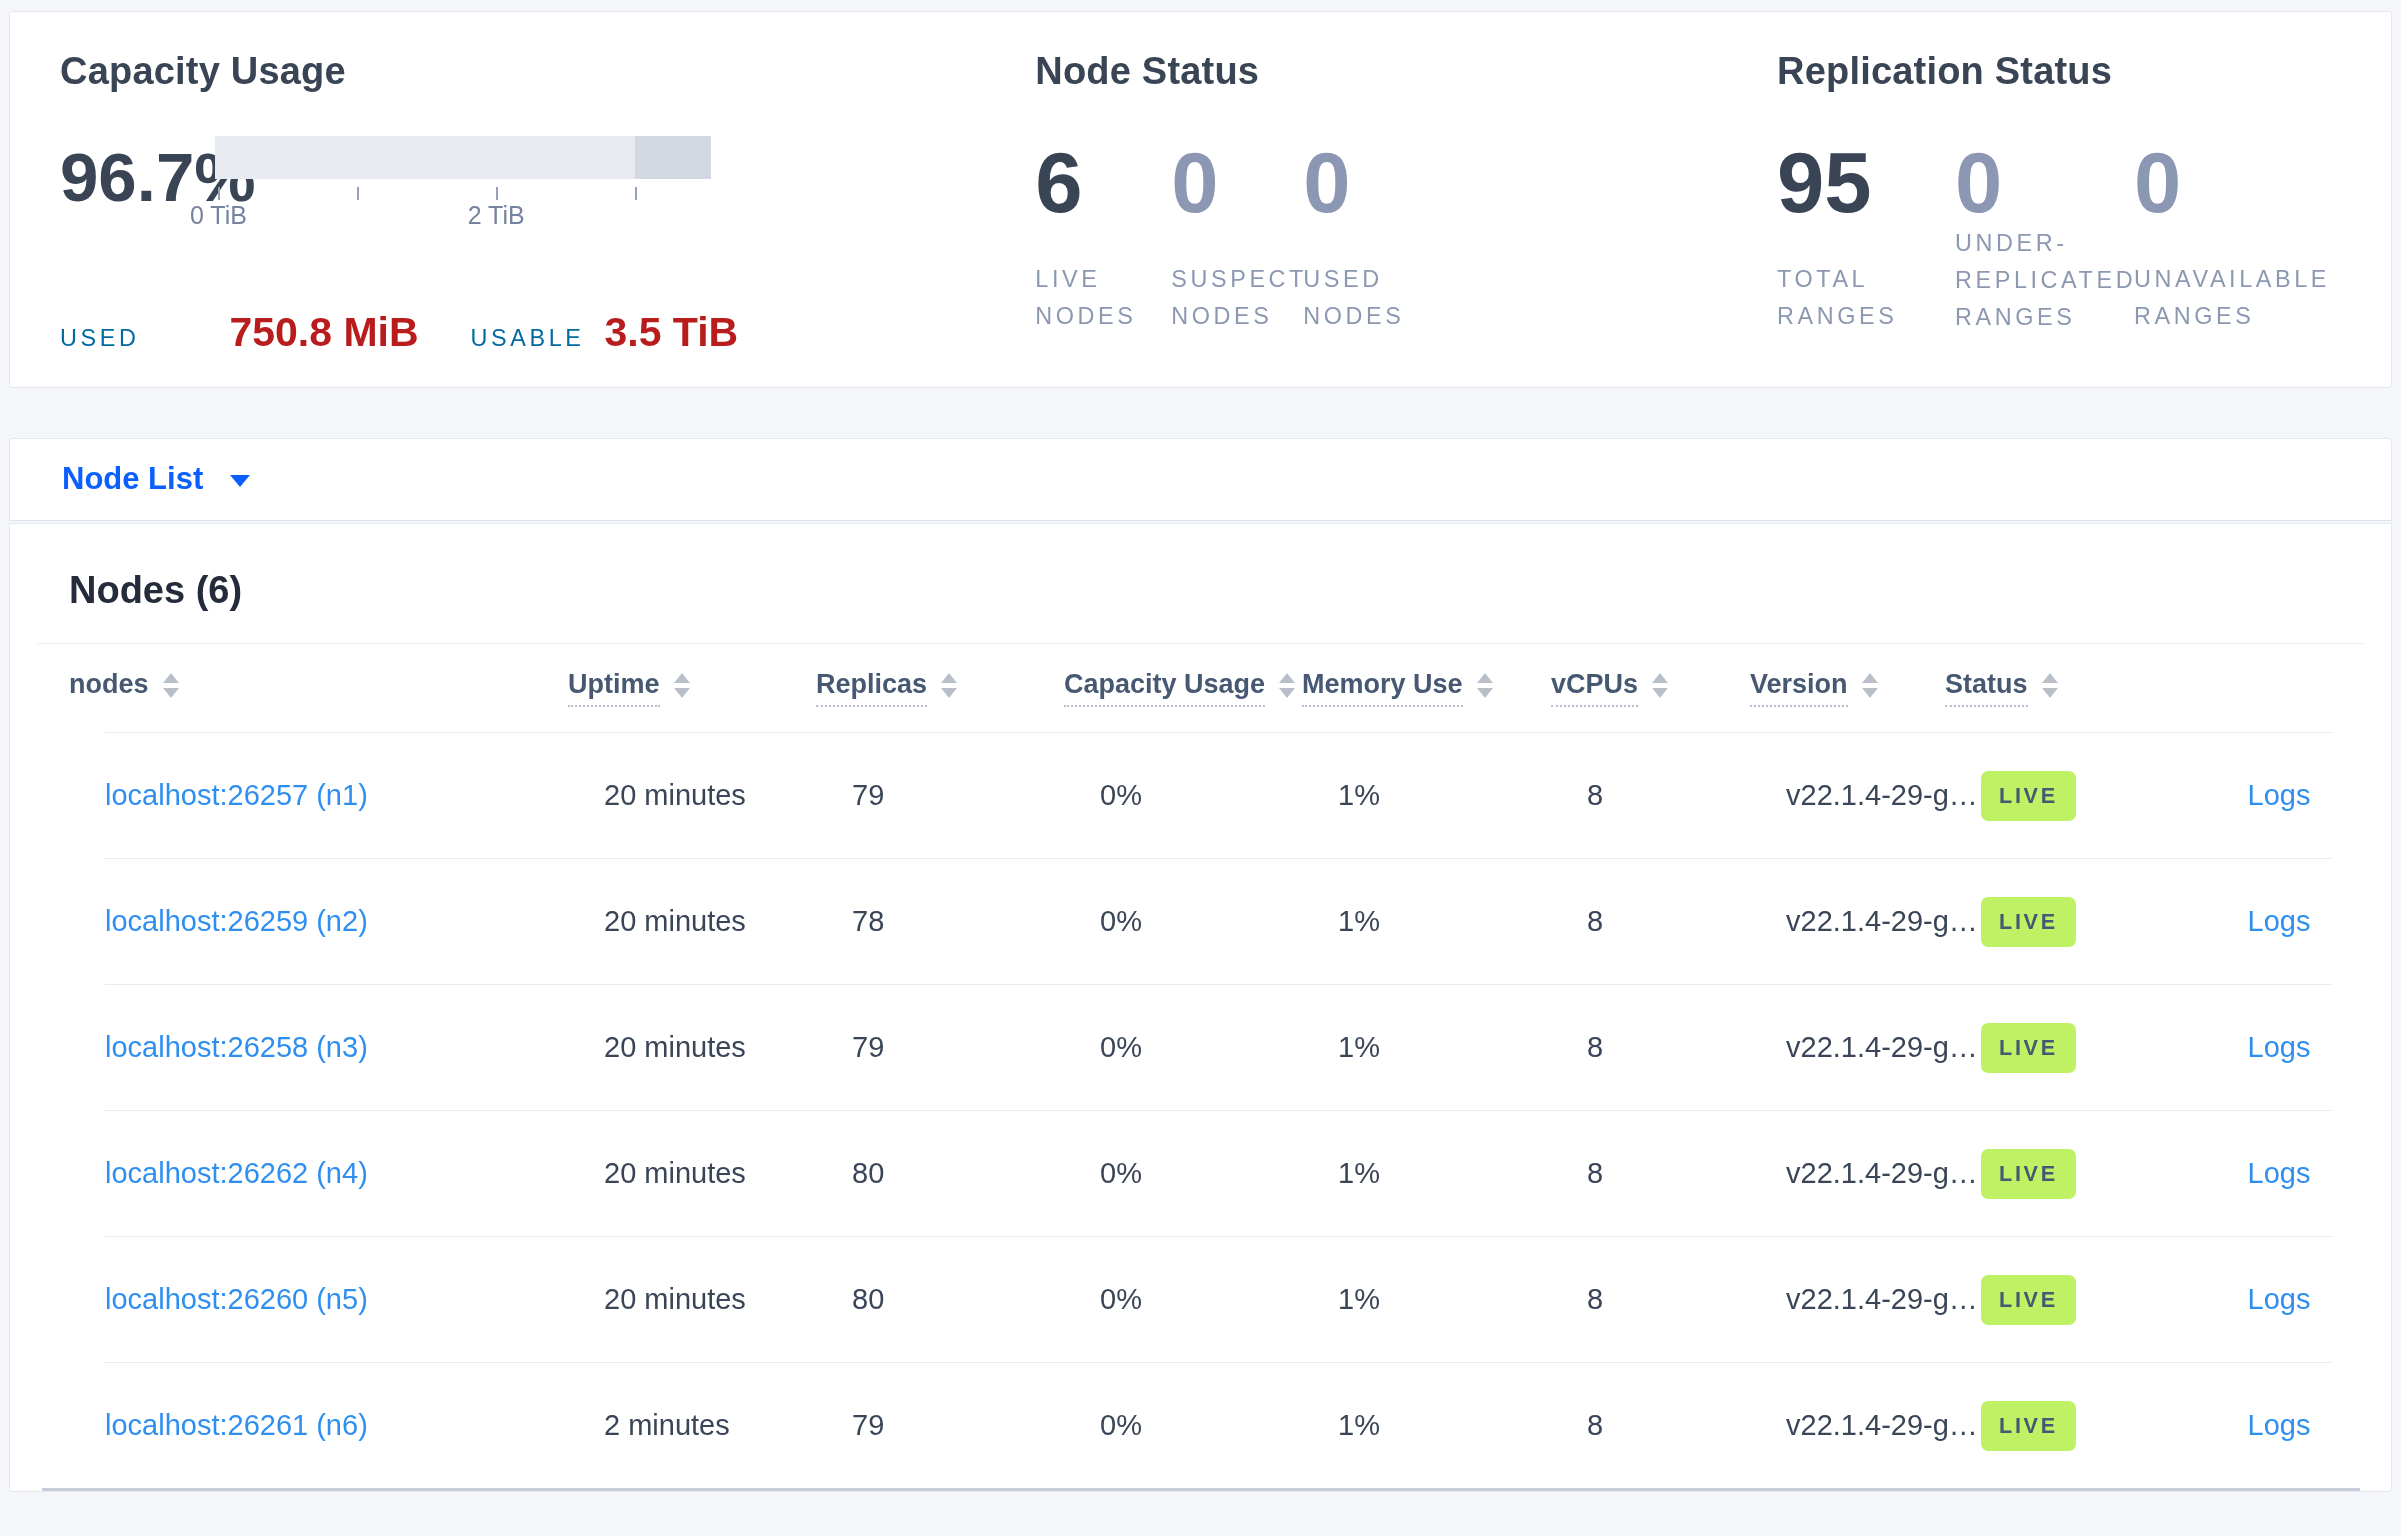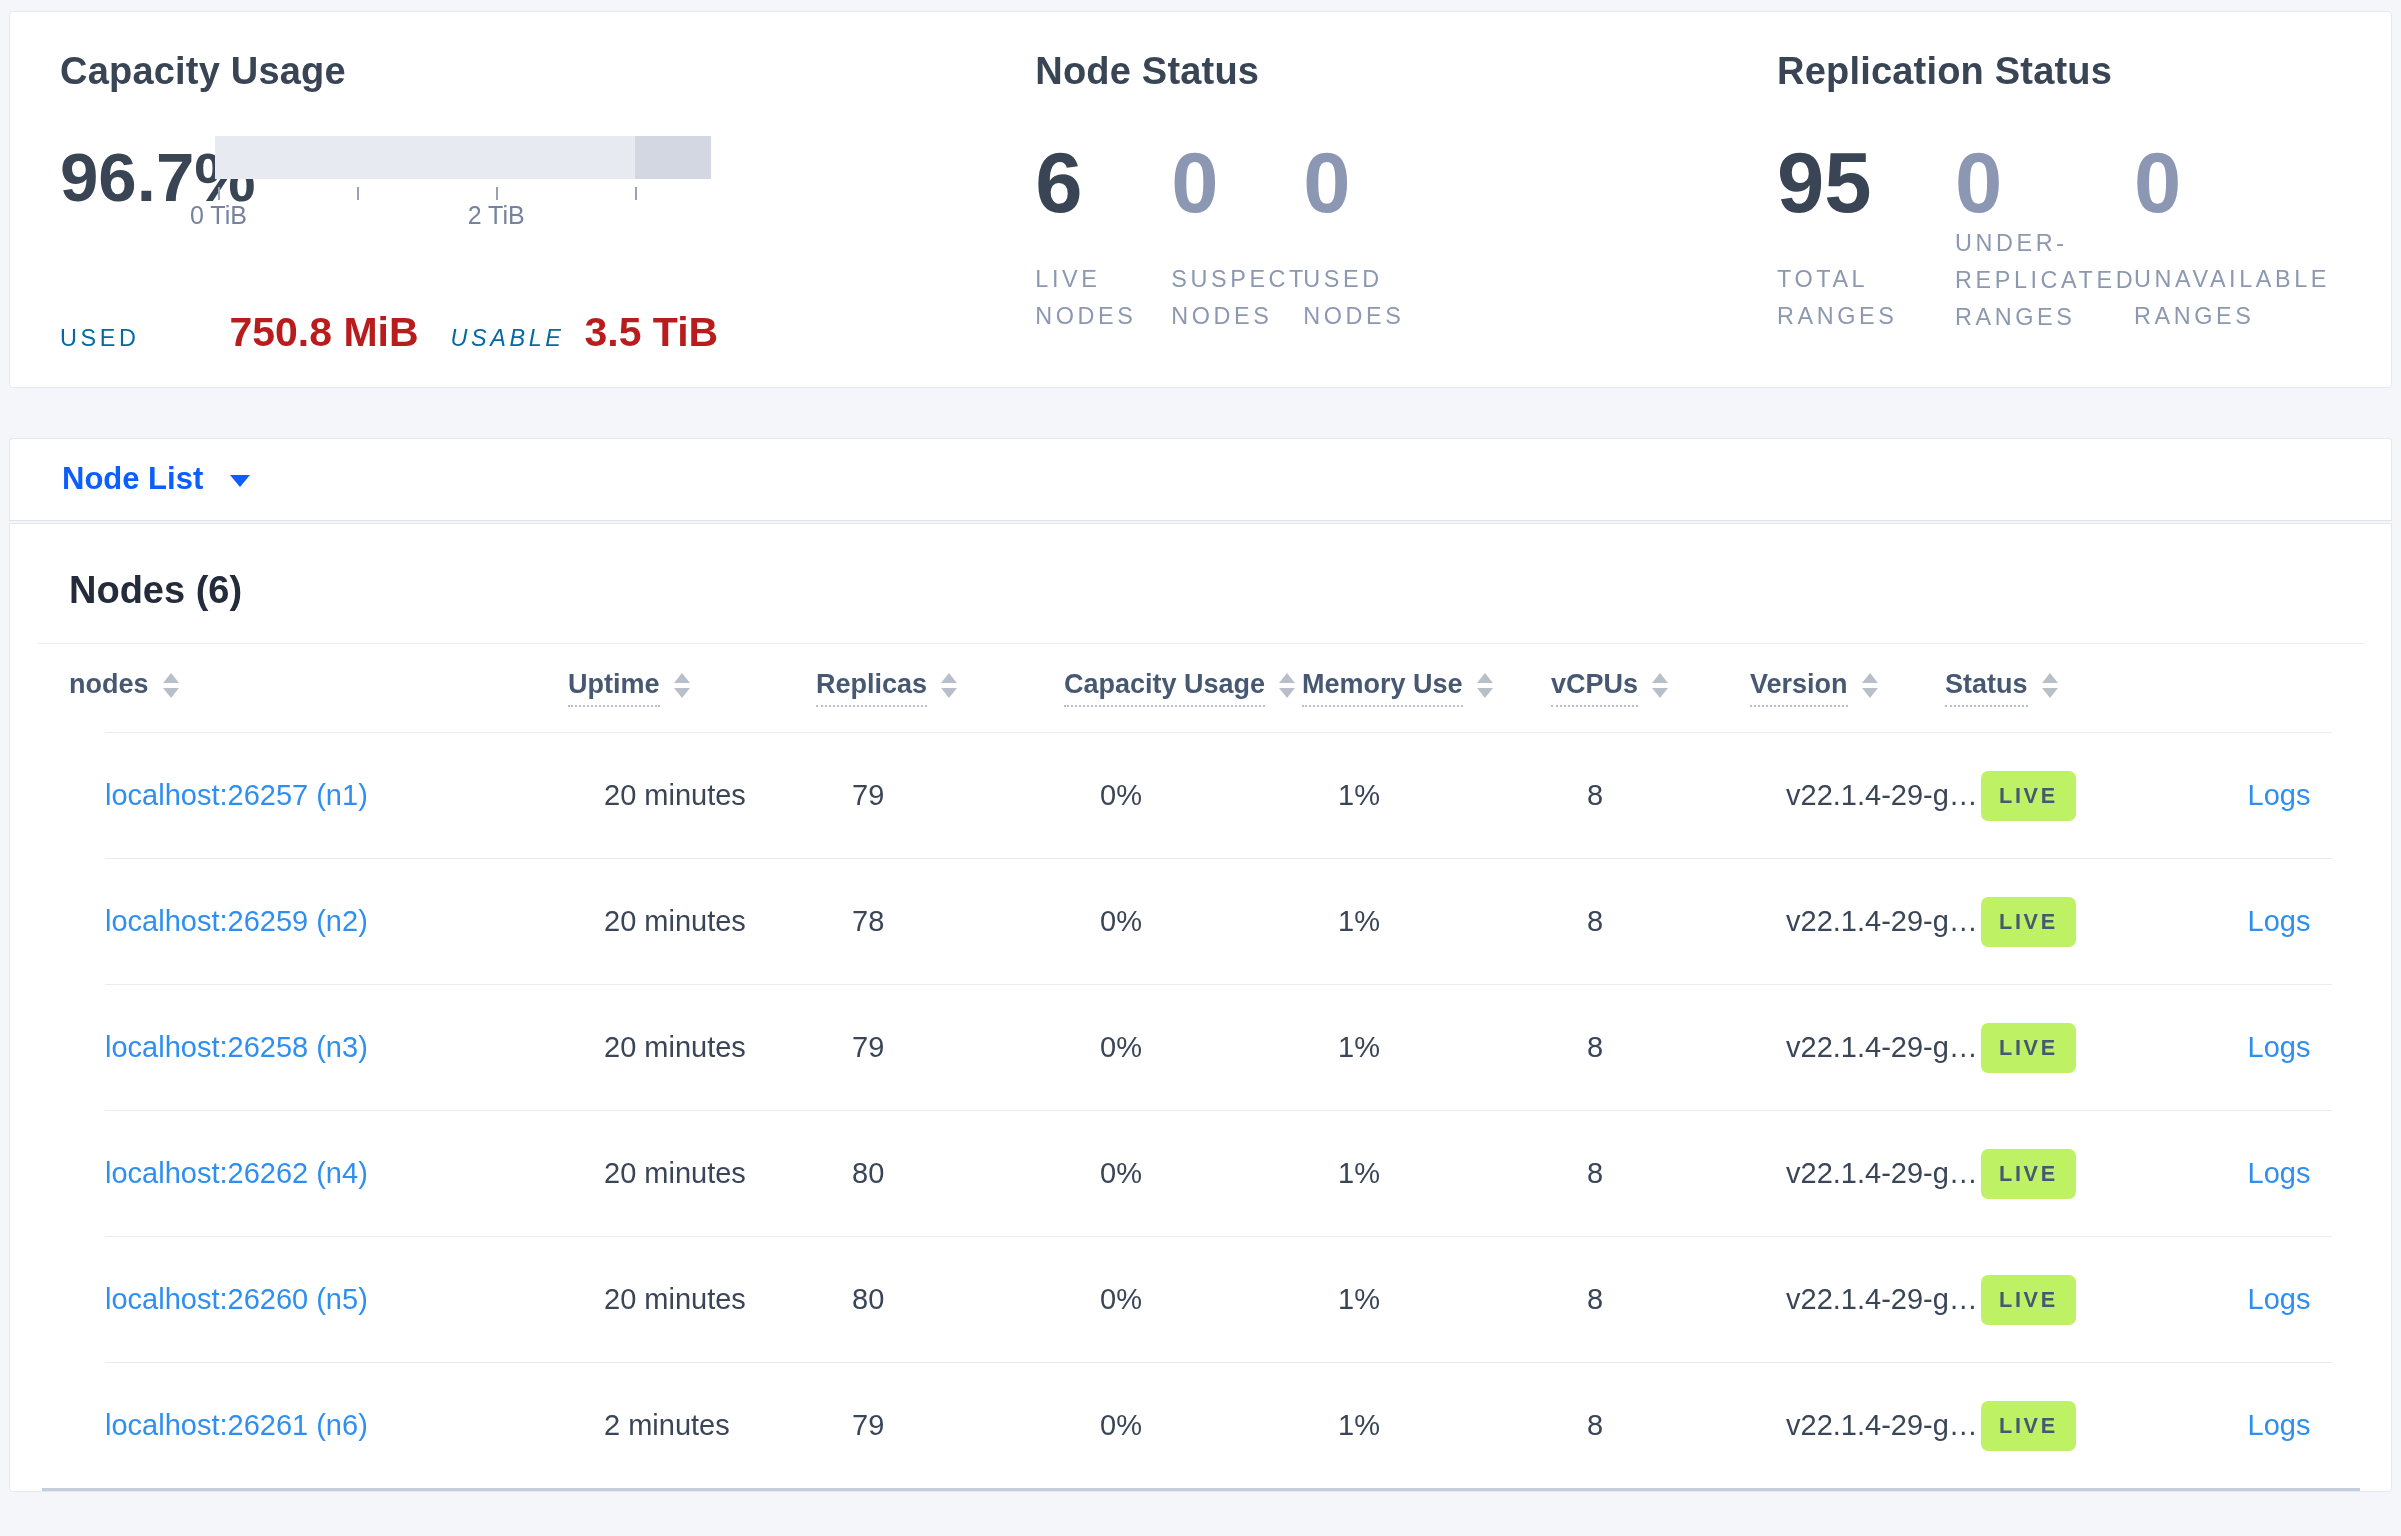--- a/index.html
+++ b/index.html
@@ -48,21 +48,21 @@
   .cap-axis { position:relative; height:31px; }
   .cap-axis-label {
     position:absolute; transform:translateX(-50%);
     font-size:25px; color:#76839f; white-space:nowrap;
   }
   .cap-stats-row { margin-top:auto; display:flex; align-items:baseline; }
   .muted-label {
     font-size:23.4px; color:#0369a1; letter-spacing:3.6px; font-weight:400;
   }
   .cap-value { font-size:41px; font-weight:600; color:#b91c1c; }
-  .mL100 { margin-left:90px; } .mL45 { margin-left:32px;font-style:italic; } .mL22 { margin-left:20px; }
+  .mL100 { margin-left:90px; } .mL45 { margin-left:52px; } .mL22 { margin-left:20px; }
 
   
   .stat-cols { display:flex; margin-top:47px; height:195px; }
   .stat { display:flex; flex-direction:column; justify-content:space-between; }
   .sec-nodes .stat:nth-child(1){ width:136px; }
   .sec-nodes .stat:nth-child(2){ width:132px; }
   .sec-nodes .stat:nth-child(3){ width:180px; }
   .sec-replication .stat:nth-child(1){ width:178px; }
   .sec-replication .stat:nth-child(2){ width:179px; }
   .sec-replication .stat:nth-child(3){ width:207px; }

